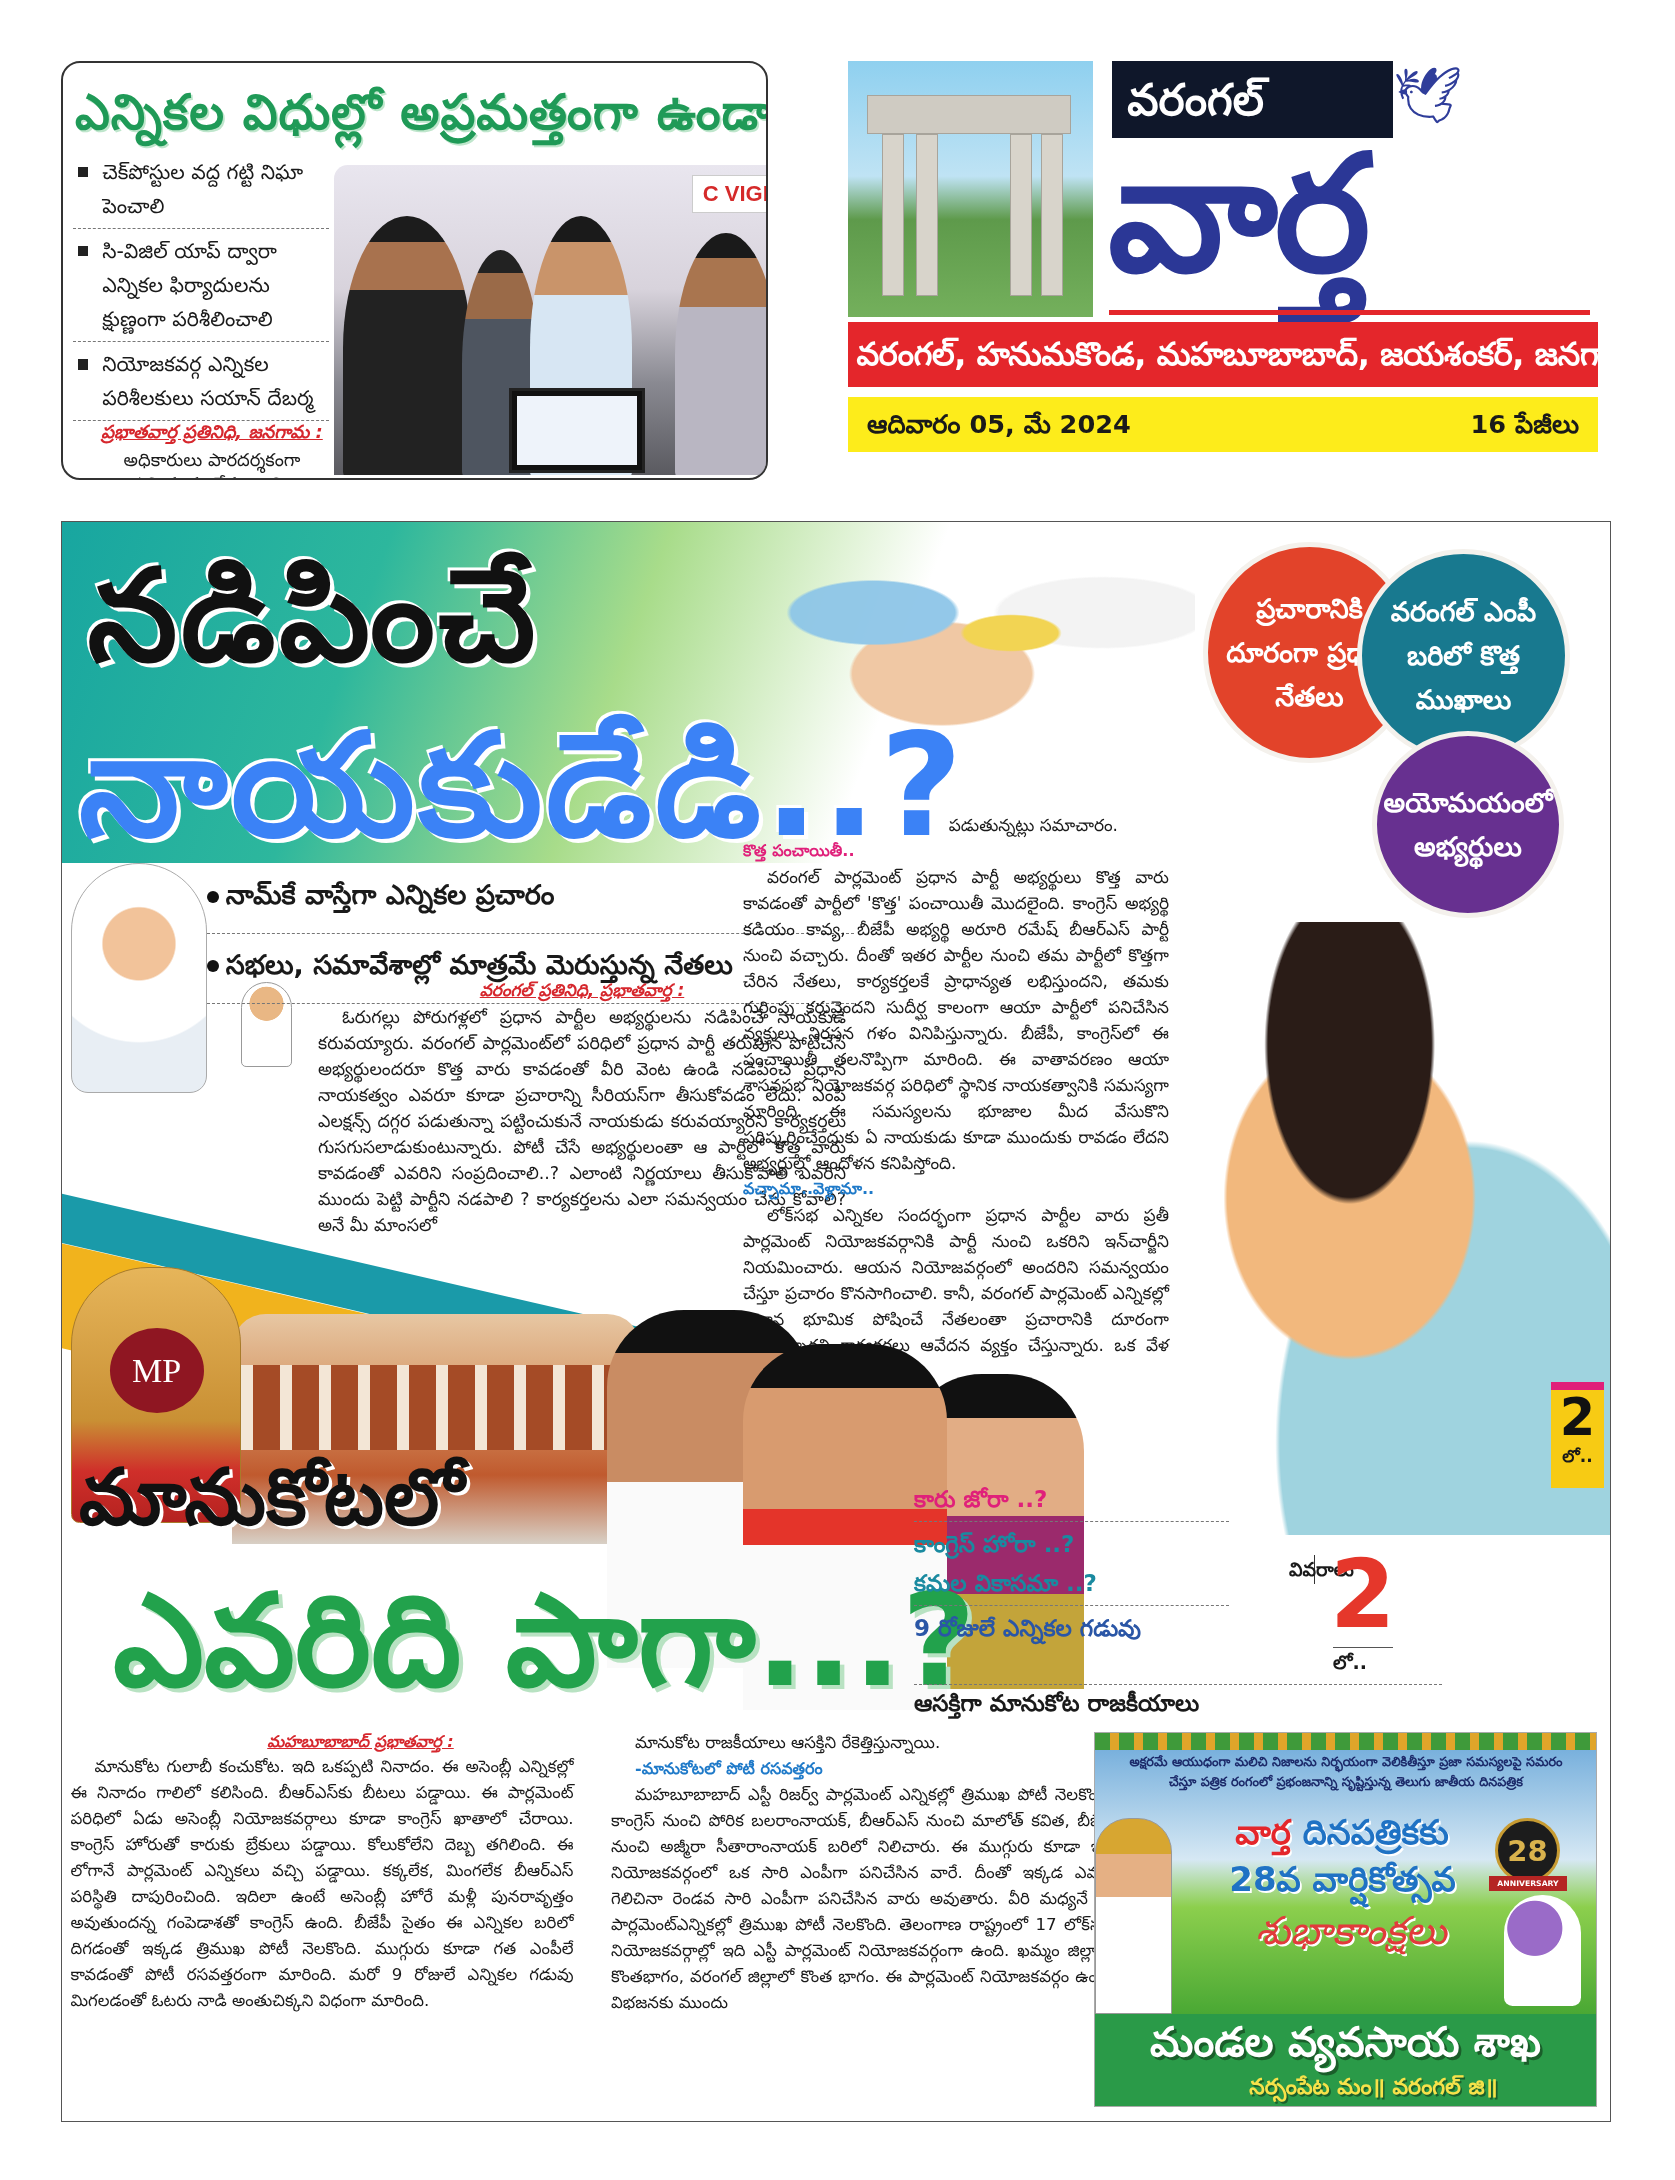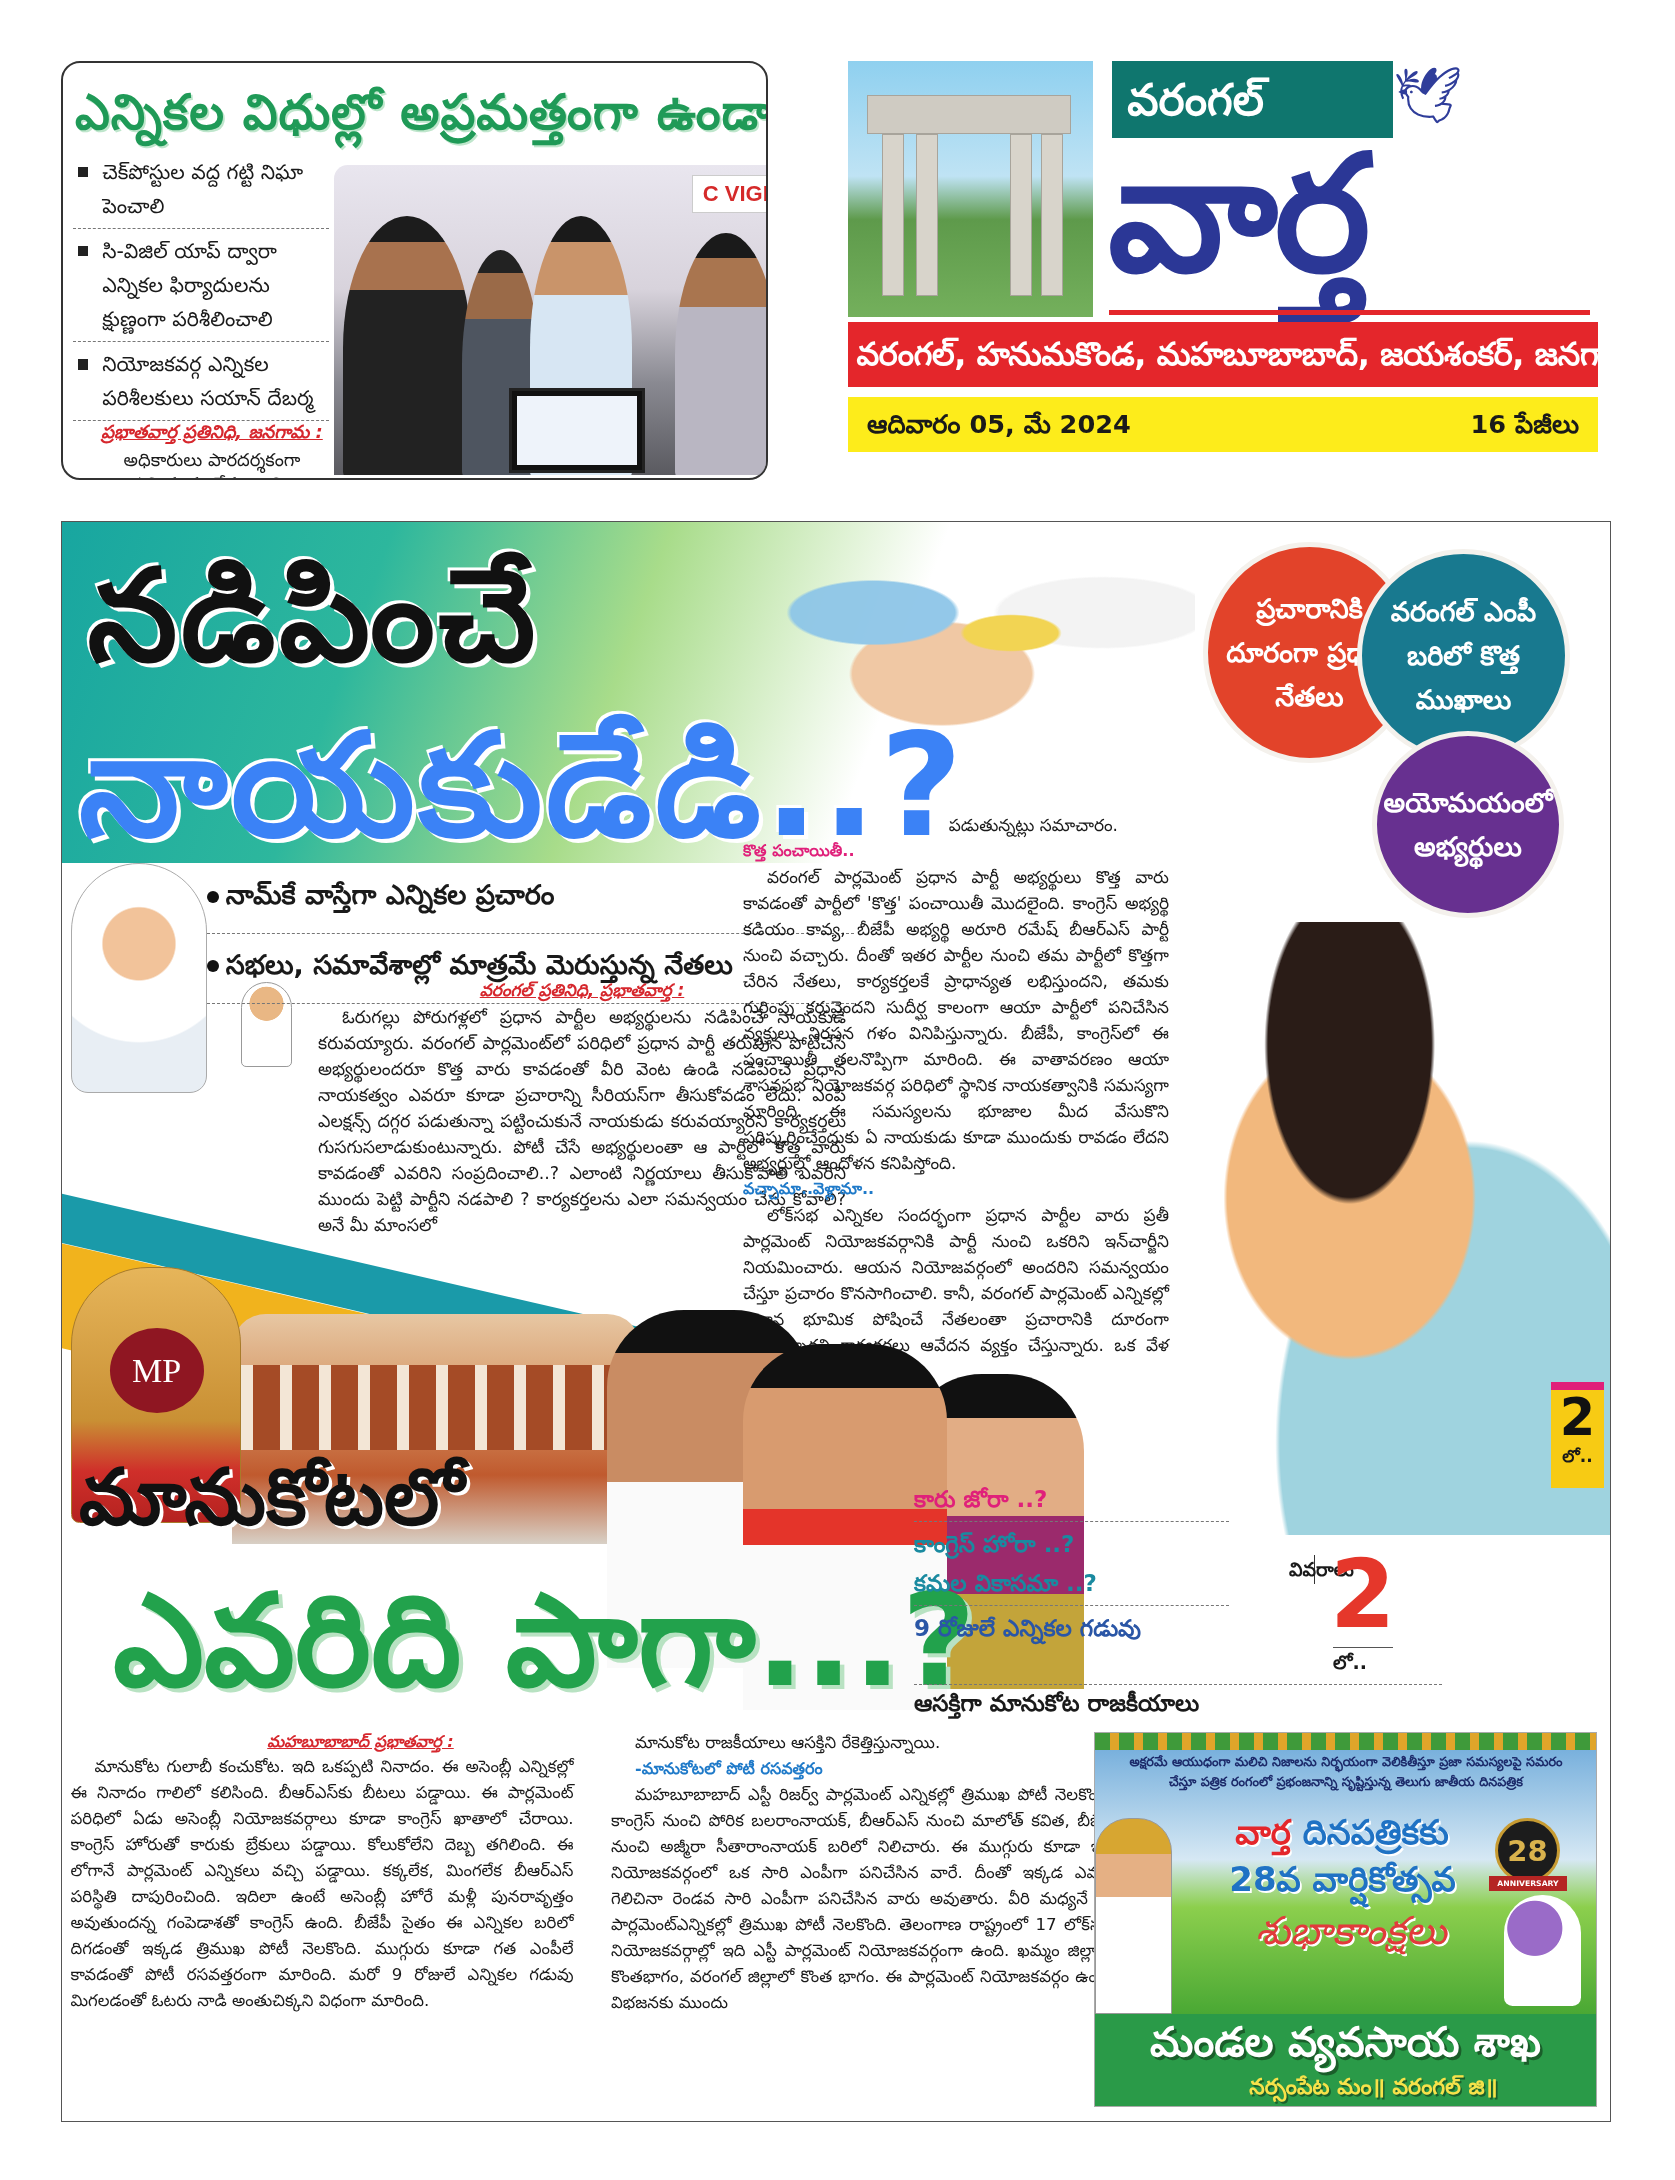--- a/index.html
+++ b/index.html
@@ -61,21 +61,21 @@
   #masthead { left: 848px; top: 61px; width: 750px; height: 419px; }
   #masthead .pic {
     position: absolute; left: 0; top: 0; width: 245px; height: 256px;
     background: linear-gradient(180deg, #8fd0ef 0%, #bfe3f4 45%, #5e9a4b 62%, #74b05c 100%);
     overflow: hidden;
   }
   .pic .gate-top { position:absolute; left:19px; top:34px; width:204px; height:39px; background:#cfcbc2; border:1.7px solid #a8a49b; }
   .pic .pillar { position:absolute; top:73px; width:22px; height:162px; background:#d8d4cb; border:0.9px solid #a8a49b; }
   #masthead .small-title {
     position: absolute; left: 264px; top: 0; width: 281px; height: 77px;
-    background: #0f766e; color: #fff; font-weight: bold; font-size: 44px; line-height: 77px; padding-left: 15.3px;
+    background: #0f172a; color: #fff; font-weight: bold; font-size: 44px; line-height: 77px; padding-left: 15.3px;
   }
   #masthead .dove { position: absolute; left: 545px; top: 0; font-size: 55px; color: #2f3d9a; line-height: 68px; }
   #masthead .big-title {
     position: absolute; left: 260px; top: 68px; width: 477px; height: 179px;
     color: #2b3796; font-weight: bold; font-size: 162px; line-height: 170px; letter-spacing: -3.4px;
   }
   #masthead .redline { position: absolute; left: 261px; top: 249px; width: 481px; height: 5.1px; background: #e4262b; }
   #masthead .districts {
     position: absolute; left: 0; top: 261px; width: 750px; height: 65px; background: #e4262b;
     color: #fff; font-weight: bold; font-size: 32px; line-height: 65px; padding-left: 8.5px; white-space: nowrap;

